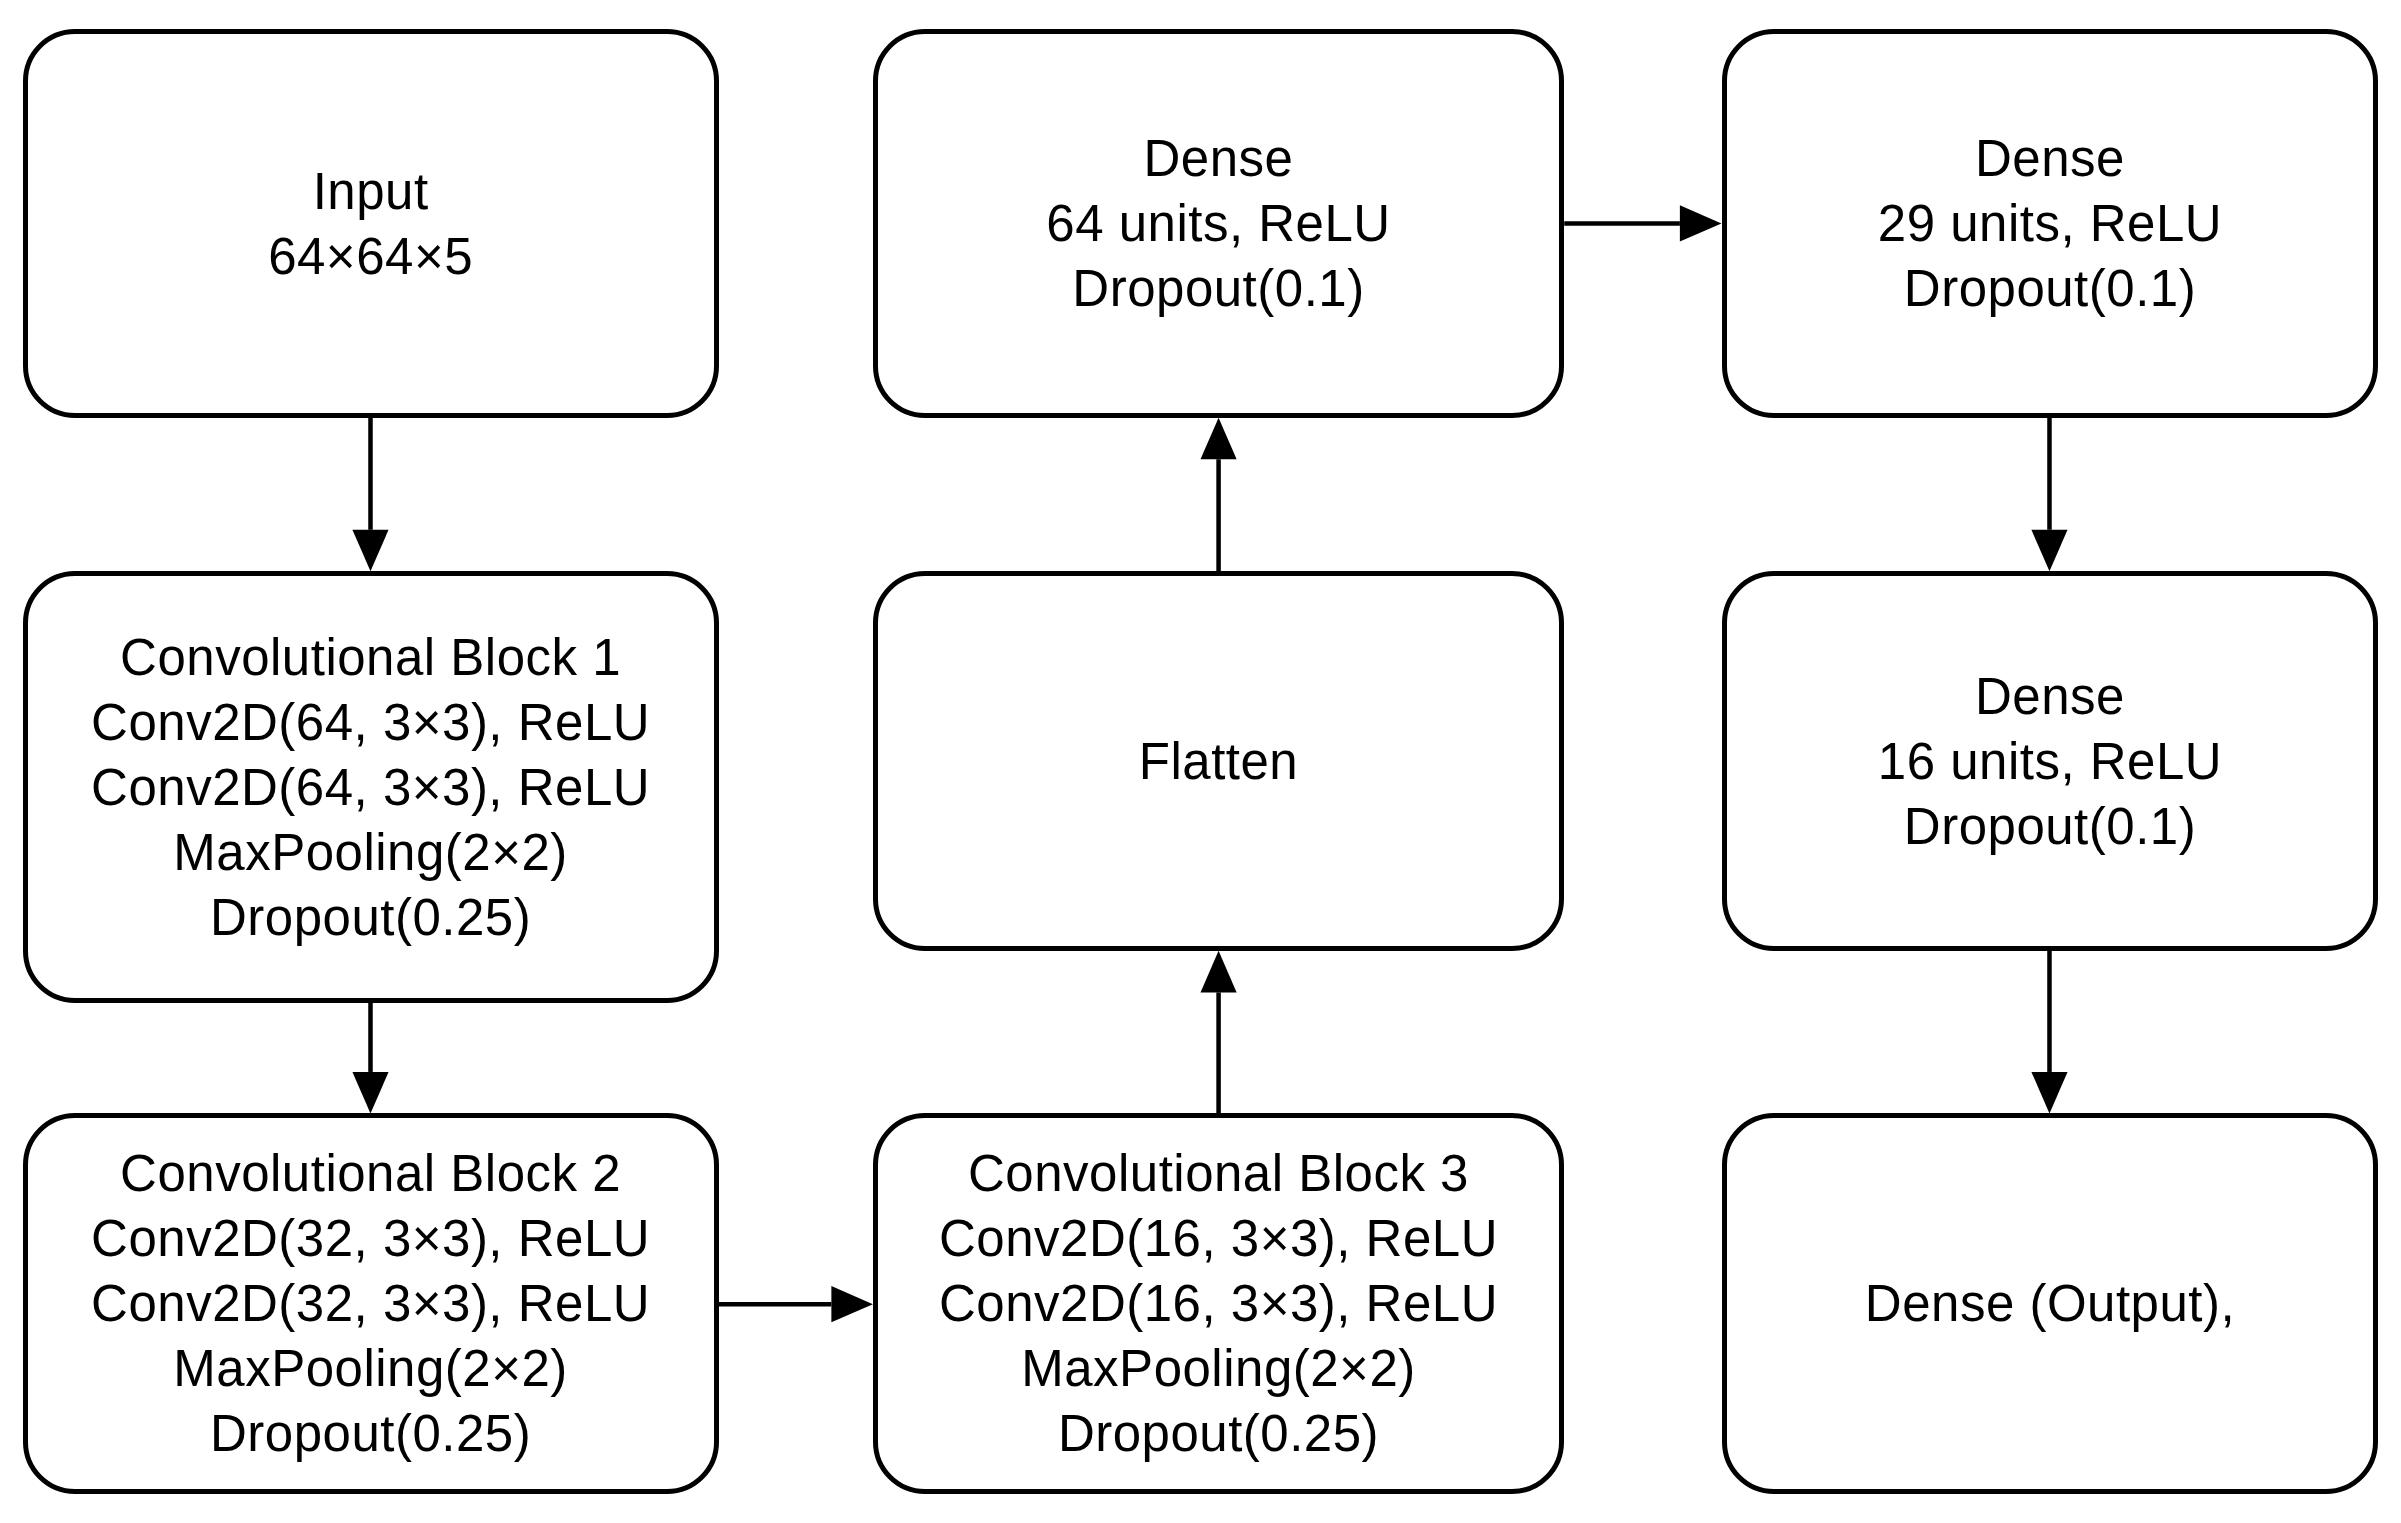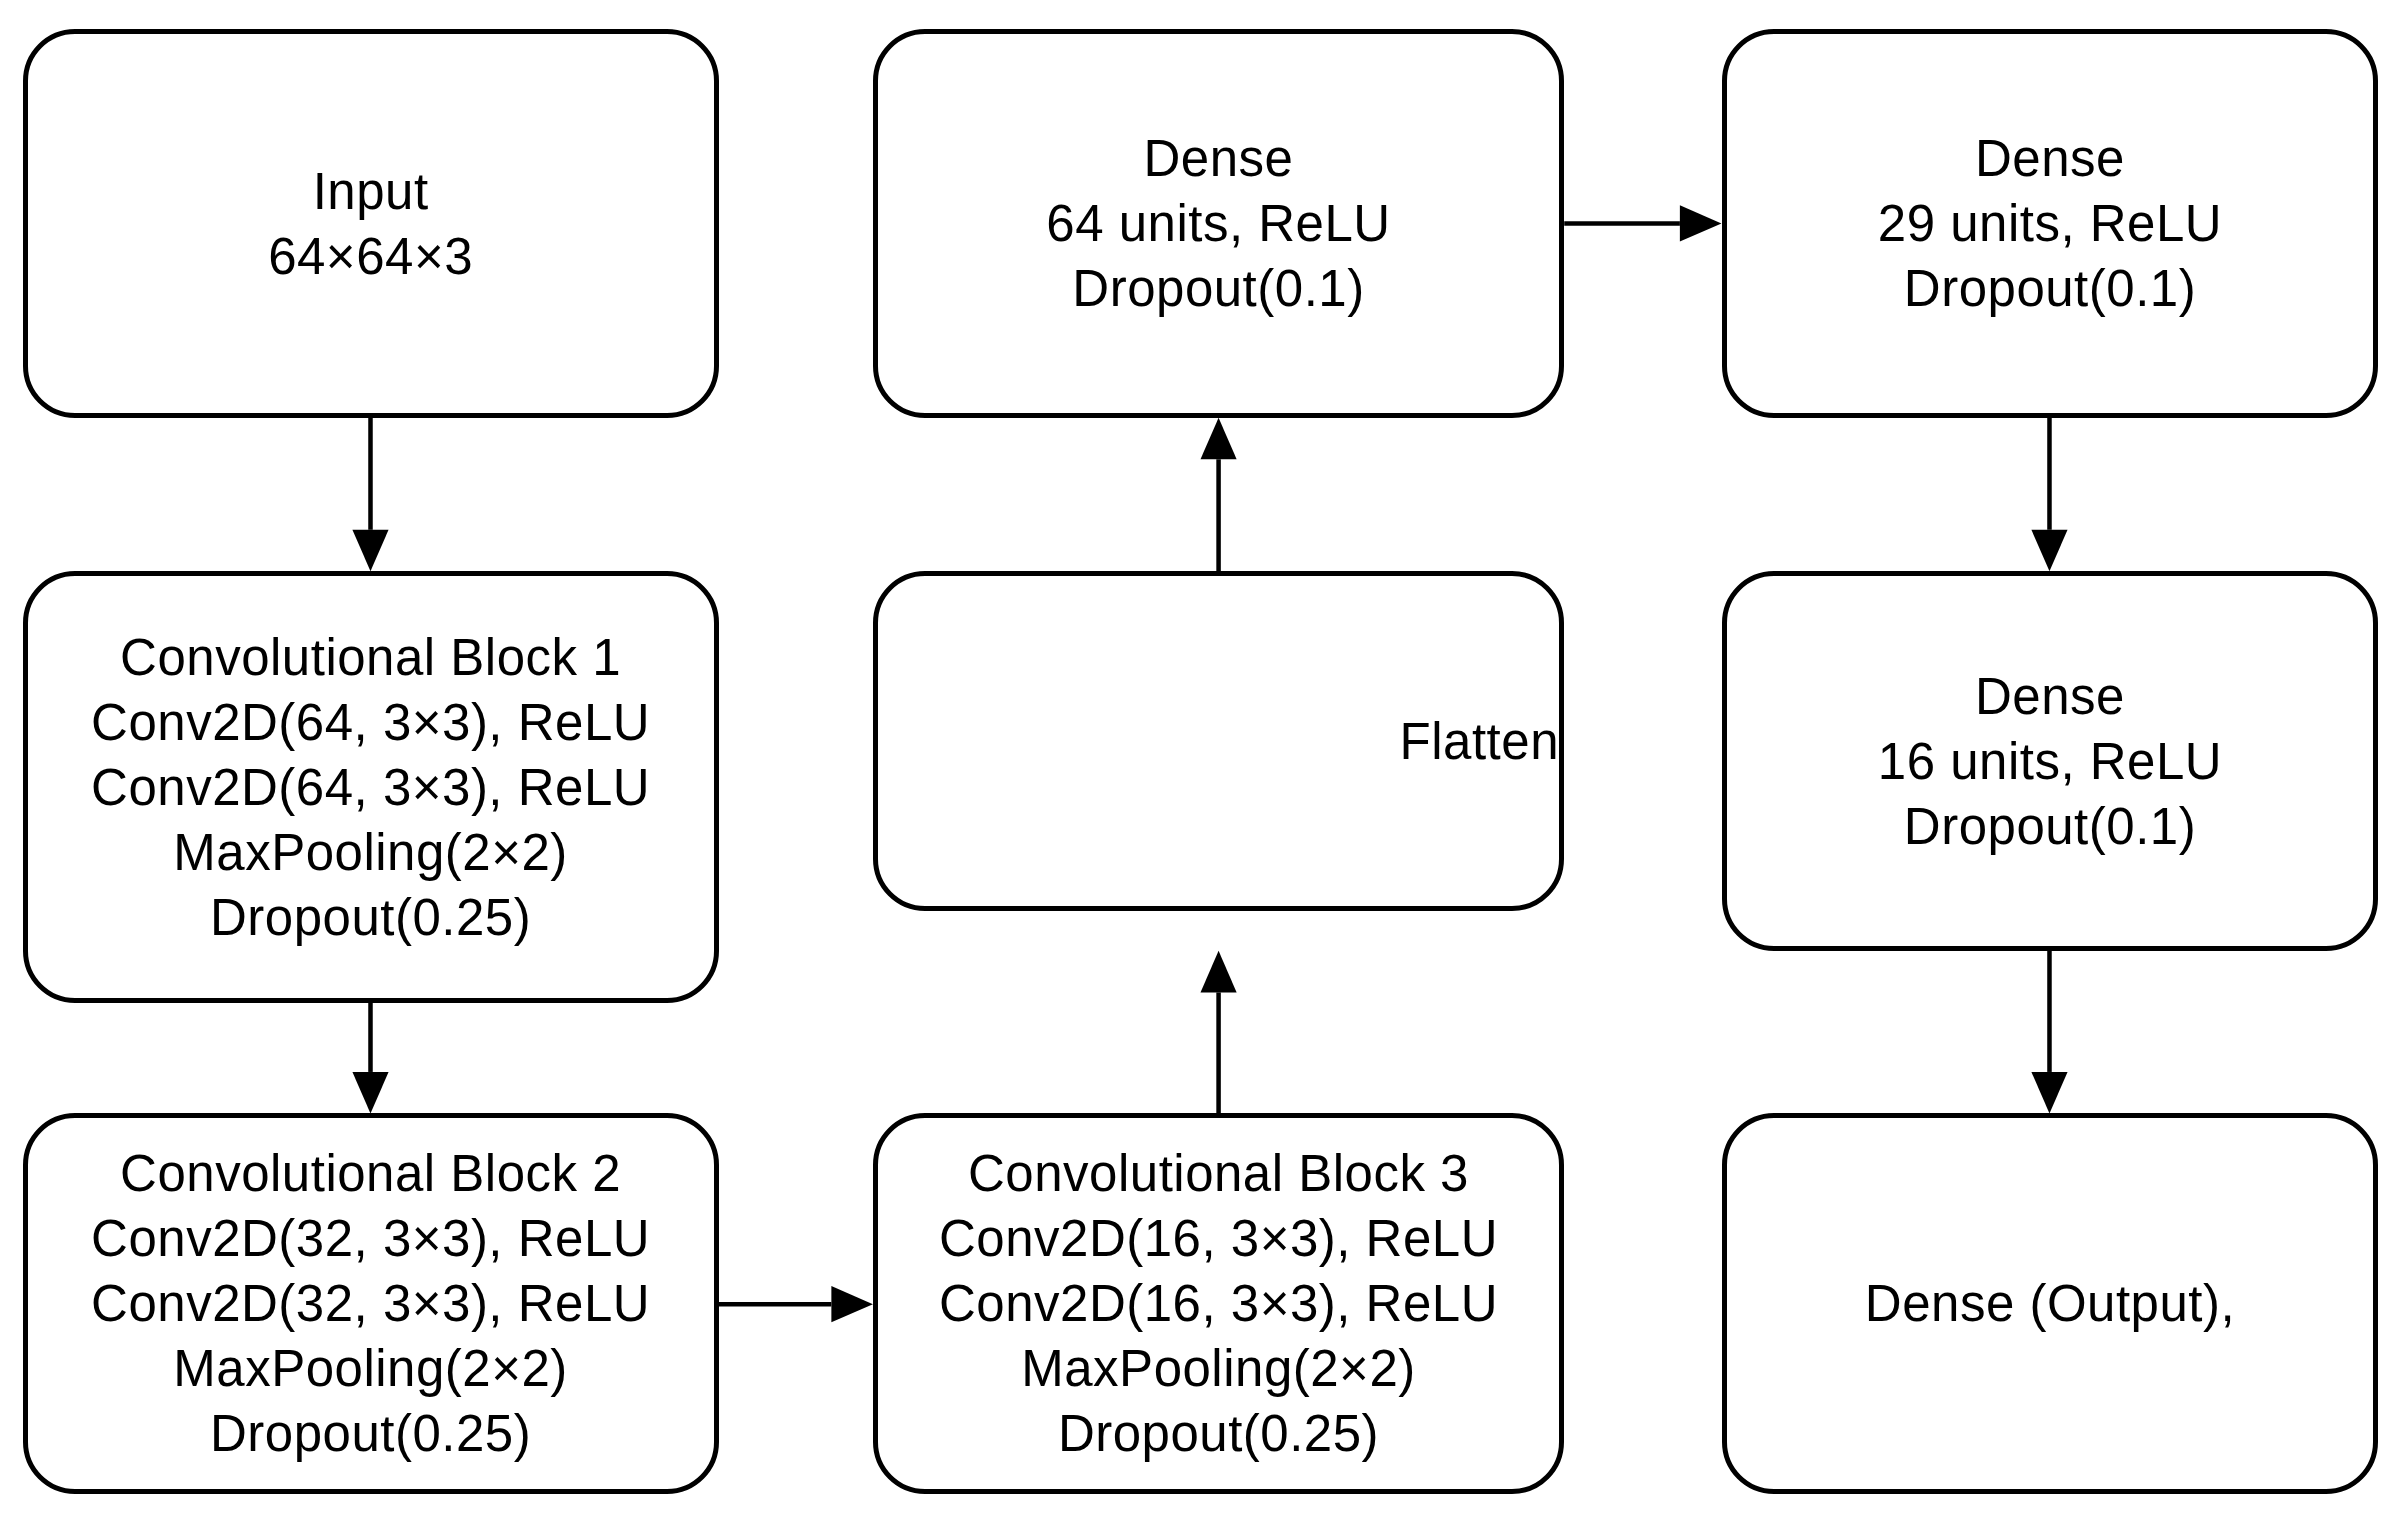--- a/index.html
+++ b/index.html
@@ -40,21 +40,21 @@
     font-size: 51px;
     line-height: 65px;
     white-space: nowrap;
     letter-spacing: 0.5px;
   }
   
   #node-input   { left:   22.6px; top:   29px; width: 696px; height: 389px; }
   #node-dense64 { left:  873px; top:   29px; width: 691px; height: 389px; }
   #node-dense32 { left: 1722px; top:   29px; width: 656px; height: 389px; }
   #node-conv1   { left:   22.6px; top:  571px; width: 696px; height: 432px; }
-  #node-flatten { left:  873px; top:  571px; width: 691px; height: 340px; align-items: flex-end; }
+  #node-flatten { left:  873px; top:  571px; width: 691px; height: 380px; }
   #node-dense16 { left: 1722px; top:  571px; width: 656px; height: 380px; }
   #node-conv2   { left:   22.6px; top: 1113px; width: 696px; height: 381px; }
   #node-conv3   { left:  873px; top: 1113px; width: 691px; height: 381px; align-items: center; }
   #node-output  { left: 1722px; top: 1113px; width: 656px; height: 381px; gap: 16px; }
 </style>
 </head>
 <body>
 
 <div id="canvas">
 
@@ -88,21 +88,21 @@
         <polygon points="2268,632 2248,586 2288,586" fill="#000000"></polygon>
       </g>
       <g>
         <line x1="2268" y1="1052" x2="2268" y2="1186" stroke="#000000" stroke-width="5"></line>
         <polygon points="2268,1232 2248,1186 2288,1186" fill="#000000"></polygon>
       </g>
     </svg>
 
   <div class="node" id="node-input">
     <div class="line">Input</div>
-    <div class="line">64×64×3</div>
+    <div class="line">64×64×5</div>
   </div>
 
   <div class="node" id="node-dense64">
     <div class="line">Dense</div>
     <div class="line">64 units, ReLU</div>
     <div class="line">Dropout(0.1)</div>
   </div>
 
   <div class="node" id="node-dense32">
     <div class="line">Dense</div>

